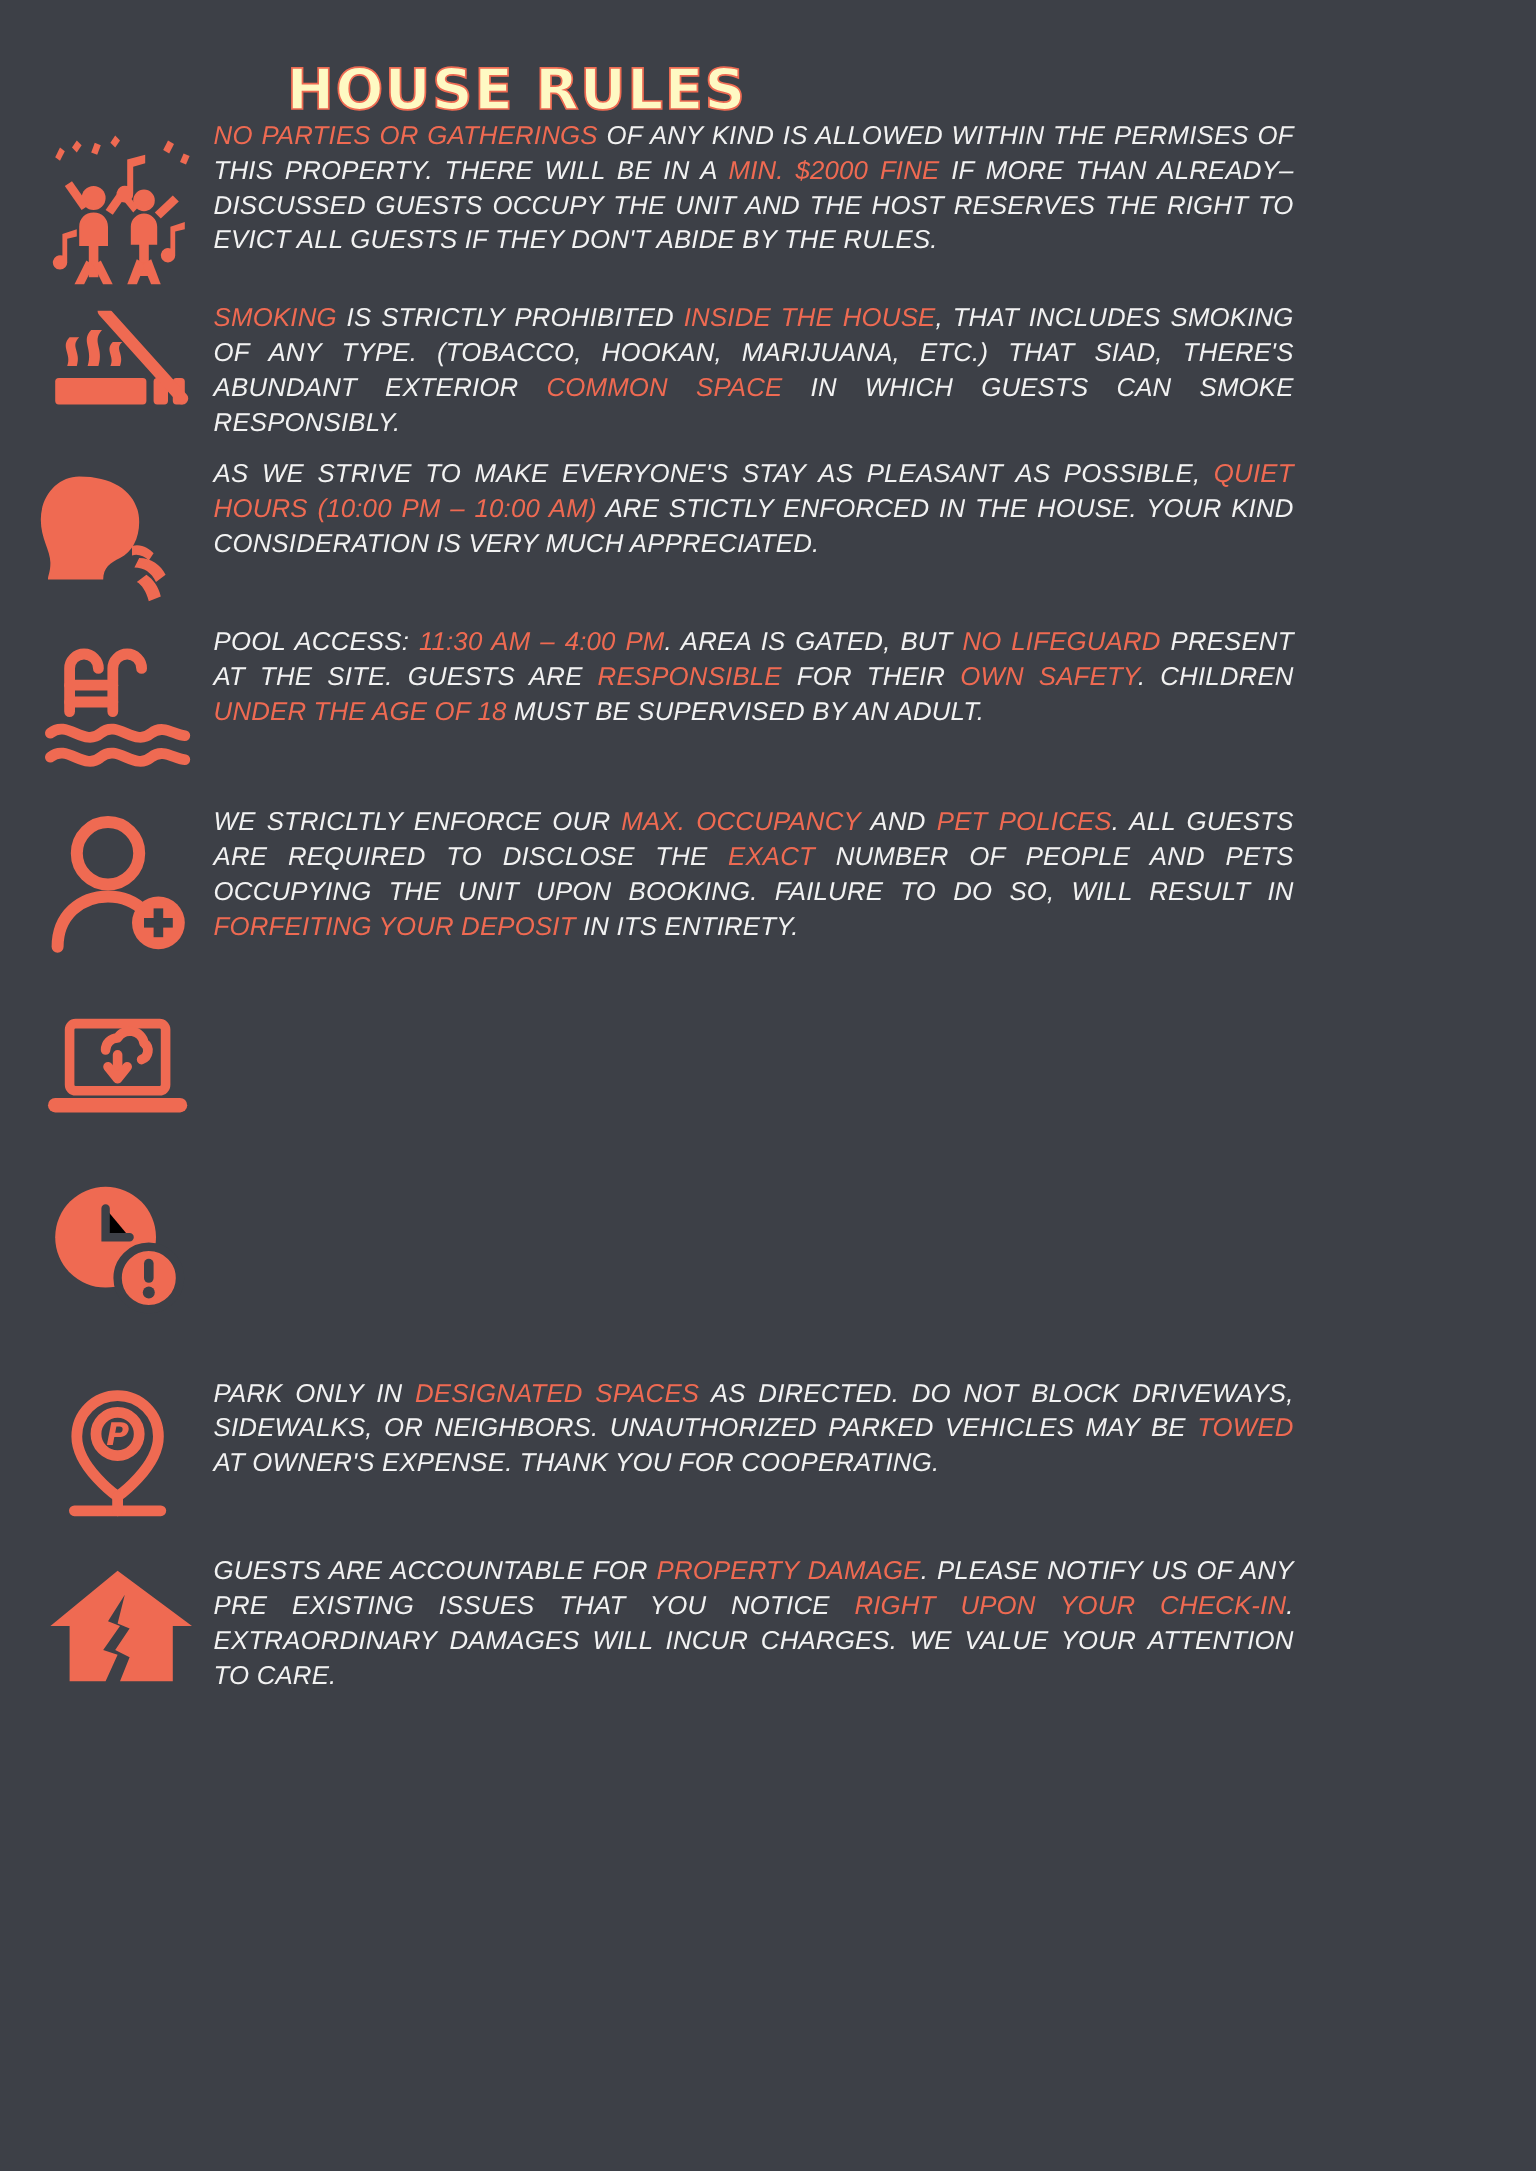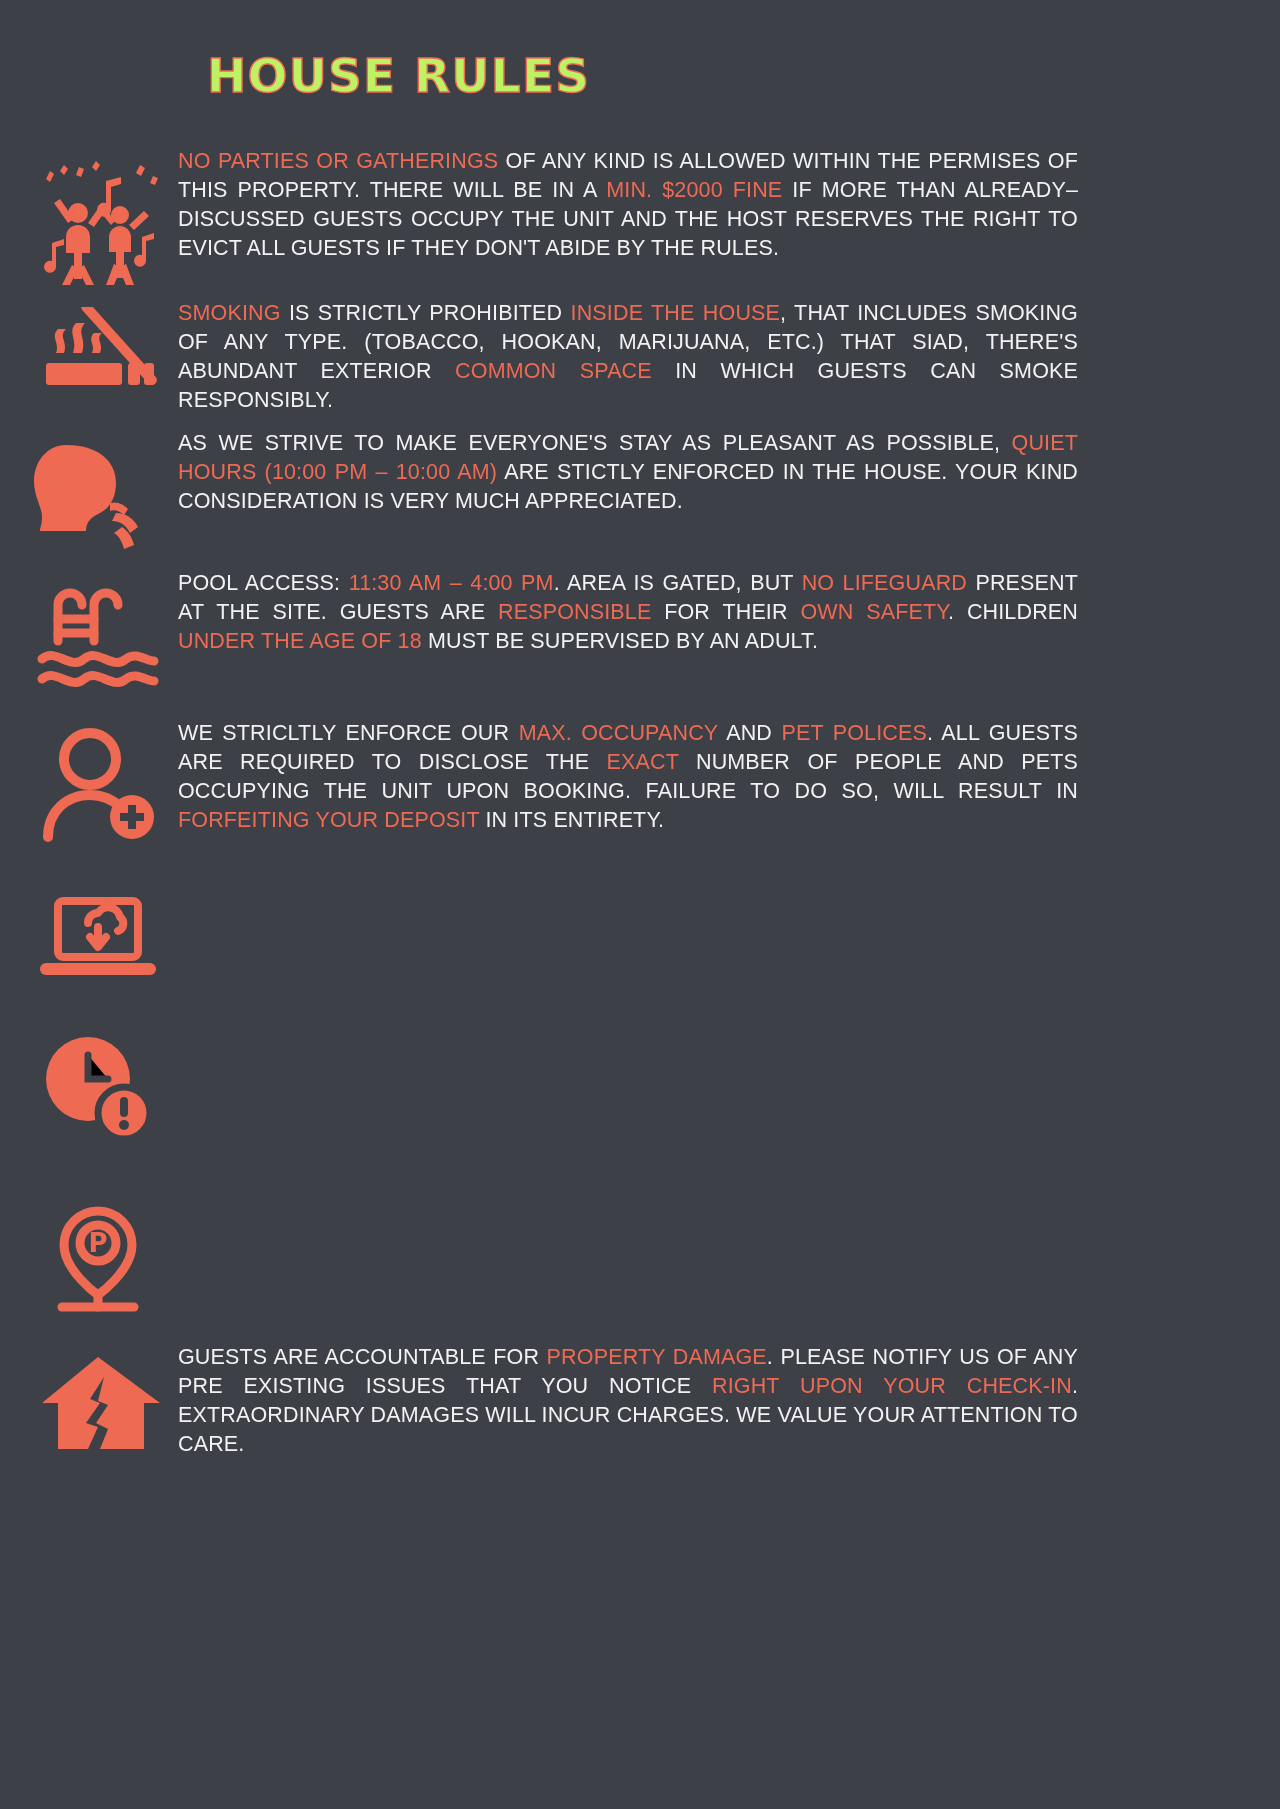--- a/index.html
+++ b/index.html
@@ -15,33 +15,34 @@
     height: 1809px;
     background: #3d4047;
     padding: 0;
     overflow: hidden;
   }
   
   .title-wrap {
     padding: 52px 0 0 207px;
   }
   .poster-title {
-    color: #bef264;
+    color: #fef9c3;
     font-family: "DejaVu Sans", sans-serif;
     font-weight: 700;
     font-size: 47px;
     letter-spacing: 1.2px;
     line-height: 1;
     text-transform: uppercase;
+    margin-left: 32px;
     -webkit-text-stroke: 1.4px #ef6a52;
   }
   
   .rules {
-    margin-top: 48px;
     padding-left: 18px;
+    font-style: italic;
   }
   .rule-row {
     display: flex;
     align-items: flex-start;
     width: 1280px;
   }
   .rule-icon {
     width: 160px;
     min-width: 160px;
     display: flex;
@@ -223,20 +224,21 @@
         <svg width="132" height="118" viewBox="0 0 132 118" aria-hidden="true">
           <g fill="none" stroke="#ef6a52" stroke-width="9" stroke-linecap="round">
             <path d="M66 12 a34 34 0 0 1 34 34 c0 26 -34 50 -34 50 c0 0 -34 -24 -34 -50 a34 34 0 0 1 34 -34z"></path>
             <circle cx="66" cy="44" r="18"></circle>
             <path d="M30 108 H102"></path>
             <path d="M66 96 V108"></path>
           </g>
           <text x="66" y="53" text-anchor="middle" fill="#ef6a52" font-family="DejaVu Sans, sans-serif" font-size="26" font-weight="700">P</text>
         </svg>
       </div>
+      <div class="rule-text"><span>PARK ONLY IN </span><span class="hl">DESIGNATED SPACES</span><span> AS DIRECTED. DO NOT BLOCK DRIVEWAYS, SIDEWALKS, OR NEIGHBORS. UNAUTHORIZED PARKED VEHICLES MAY BE </span><span class="hl">TOWED</span><span> AT OWNER'S EXPENSE. THANK YOU FOR COOPERATING.</span></div>
     </div>
 
     <div class="rule-row r9">
       <div class="rule-icon">
         <svg width="132" height="110" viewBox="0 0 132 110" aria-hidden="true">
           <g fill="#ef6a52">
             <path d="M66 8 L10 54 h16 v46 h30 l10 -22 l-12 -4 l14 -20 l-10 -4 l14 -22 l-6 24 l10 4 l-12 18 l12 6 l-8 20 h44 V54 h16z"></path>
           </g>
         </svg>
       </div>

